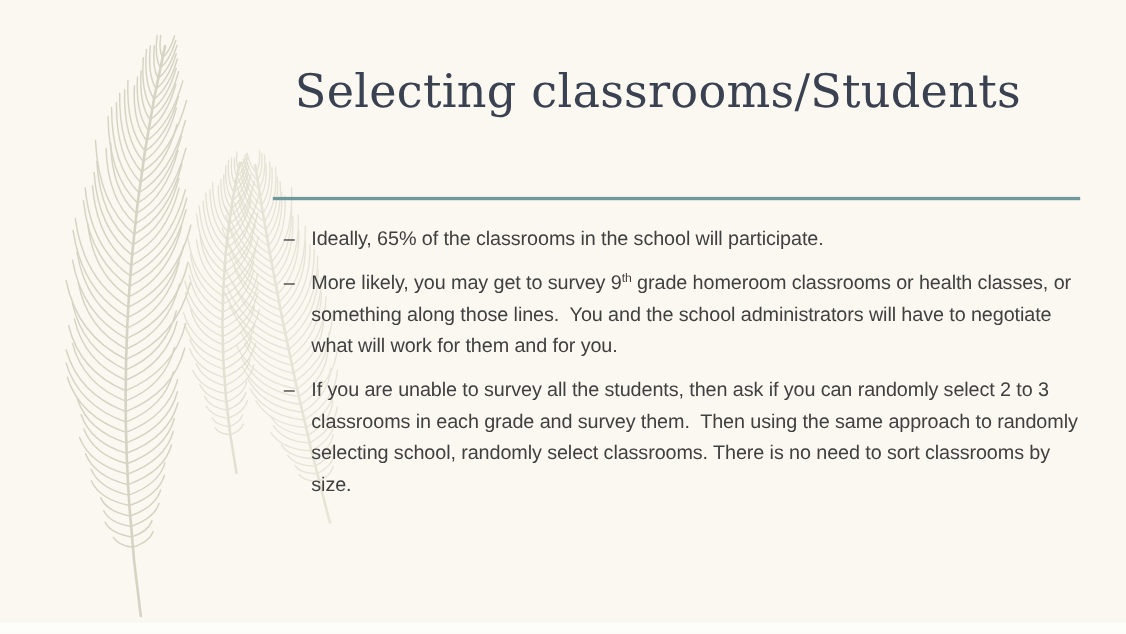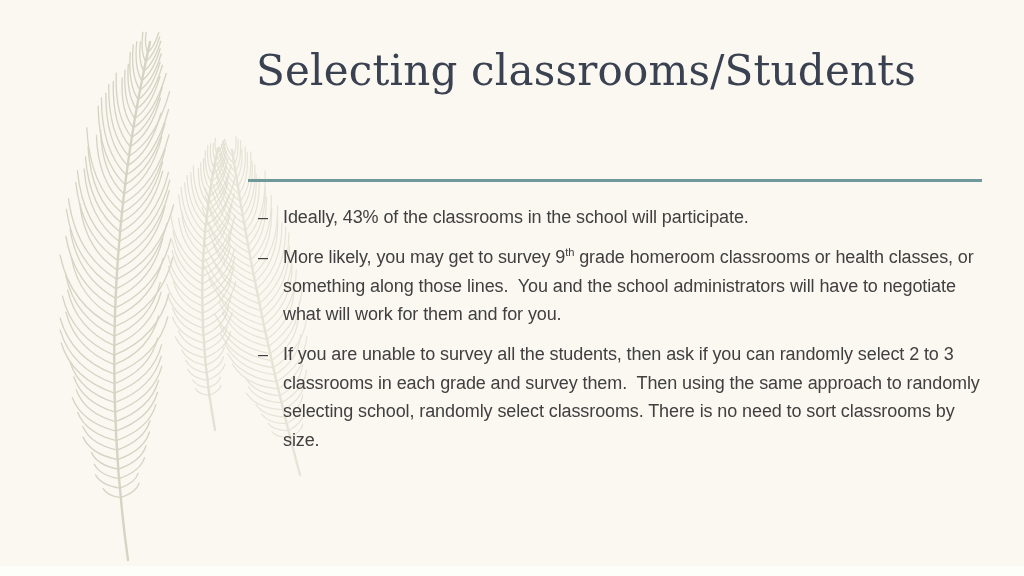--- a/index.html
+++ b/index.html
@@ -17,21 +17,21 @@
     position: absolute;
     left: 0; top: 0;
     width: 400px; height: 576px;
     pointer-events: none;
   }
 
   .title {
     position: absolute;
     left: 256px;
     top: 46px;
-    margin: 0;
+    margin: 12px;
     width: 740px;
     font-family: "DejaVu Serif", "Liberation Serif", serif;
     font-weight: 400;
     font-size: 42px;
     letter-spacing: 0.2px;
     line-height: 1.2;
     white-space: nowrap;
   }
 
   .divider {
@@ -342,21 +342,21 @@
       </g>
     </svg>
 
   <h1 class="title" style="color: rgb(58, 65, 80);">Selecting classrooms/Students</h1>
 
   <div class="divider" id="divider" style="background: rgb(111, 152, 155);"></div>
 
   <div class="bullets" id="bullets" style="color: rgb(64, 64, 64);">
       <div class="bullet">
         <span class="marker">–</span>
-        <span class="bullet-text">Ideally, 43% of the classrooms in the school will participate.</span>
+        <span class="bullet-text">Ideally, 65% of the classrooms in the school will participate.</span>
       </div>
       <div class="bullet">
         <span class="marker">–</span>
         <span class="bullet-text">More likely, you may get to survey 9<sup>th</sup> grade homeroom classrooms or health classes, or something along those lines.  You and the school administrators will have to negotiate what will work for them and for you.</span>
       </div>
       <div class="bullet">
         <span class="marker">–</span>
         <span class="bullet-text">If you are unable to survey all the students, then ask if you can randomly select 2 to 3 classrooms in each grade and survey them.  Then using the same approach to randomly selecting school, randomly select classrooms. There is no need to sort classrooms by size.</span>
       </div>
     </div>

